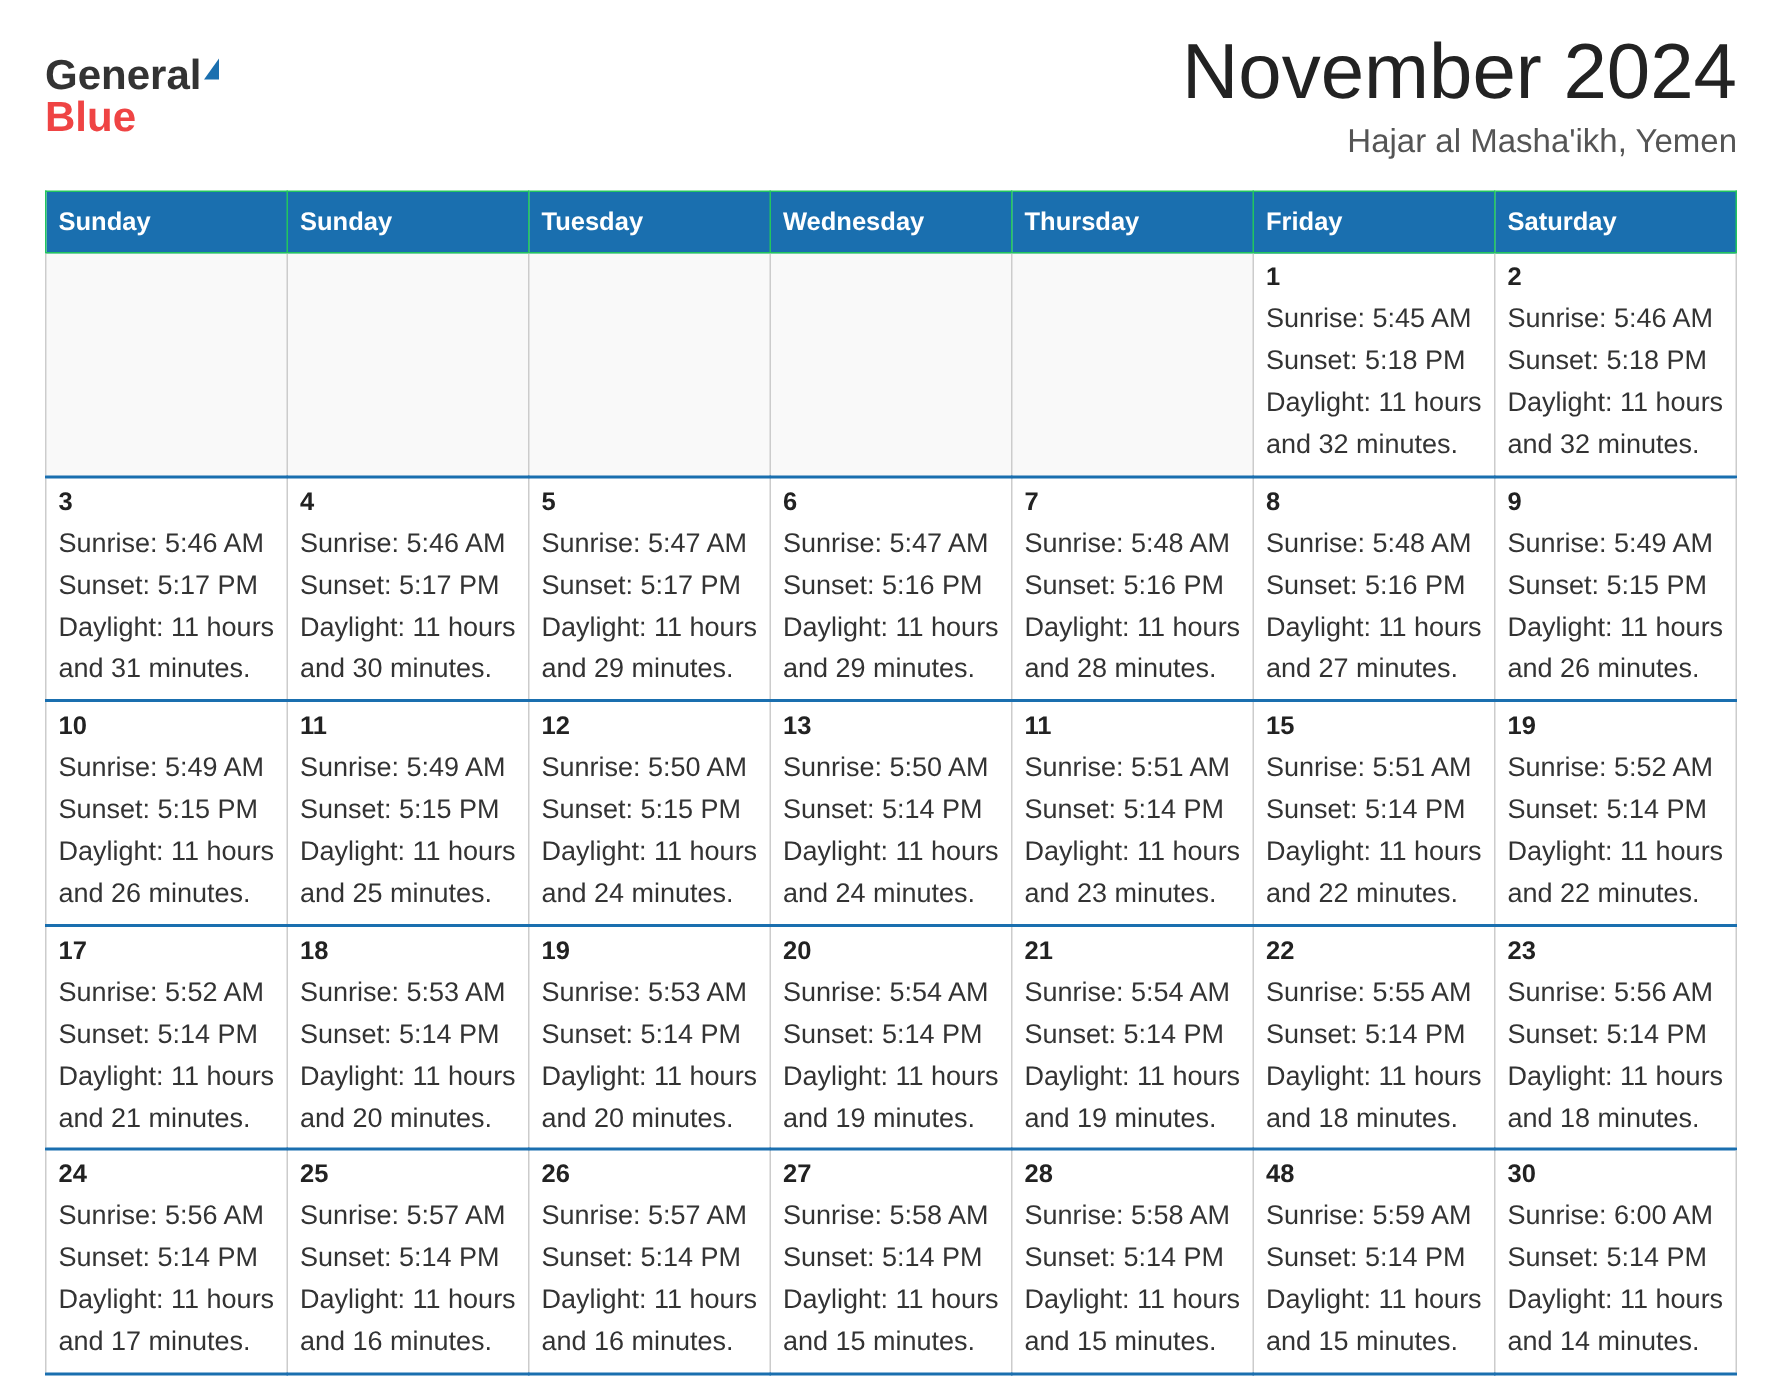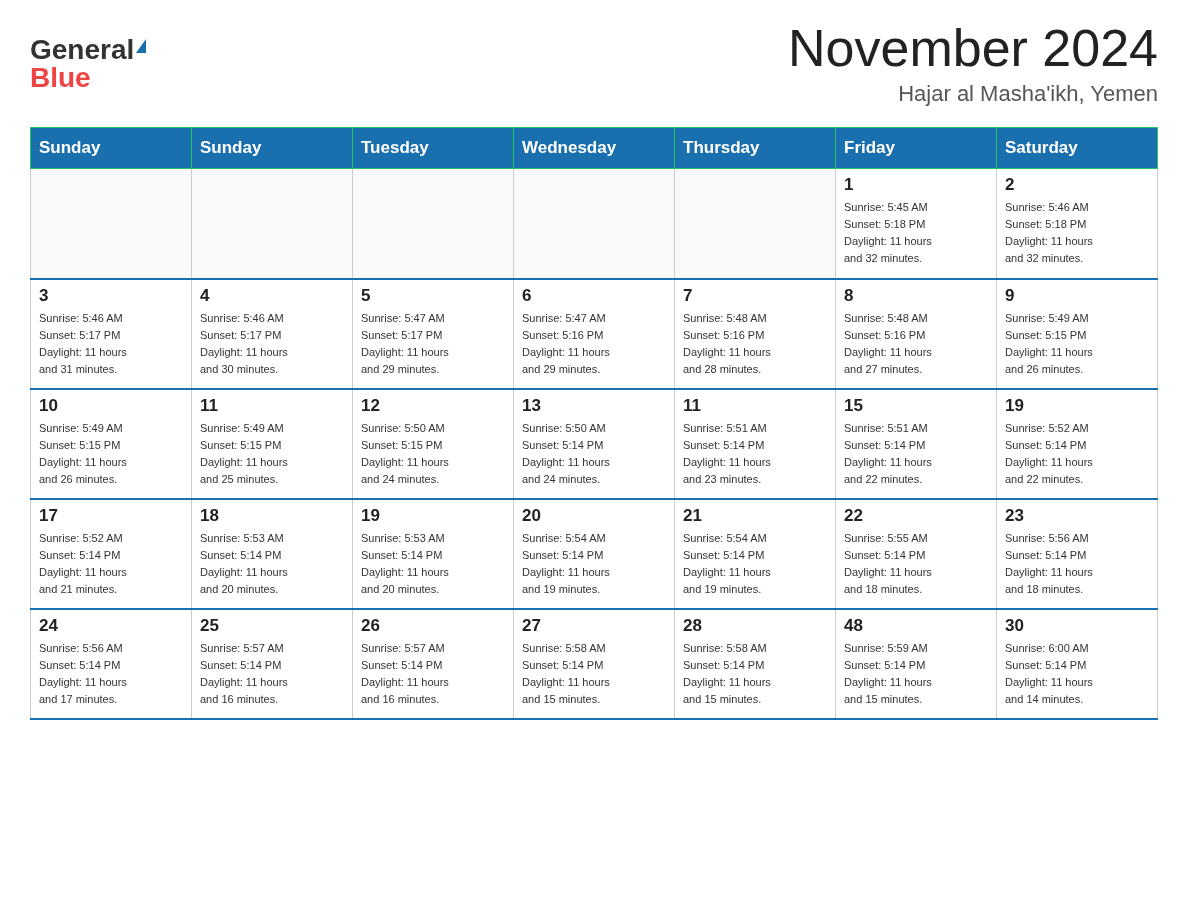--- a/index.html
+++ b/index.html
@@ -83,21 +83,21 @@
       border-bottom: 2px solid #1a6faf;
     }
     .day-number {
       font-size: 17px;
       font-weight: bold;
       color: #222;
       display: block;
       margin-bottom: 4px;
     }
     .day-info {
-      font-size: 11px;
+      font-size: 18px;
       color: #333;
       line-height: 1.55;
     }
     .empty-cell {
       background: #f9f9f9;
     }
   </style>
 </head>
 <body>
 

